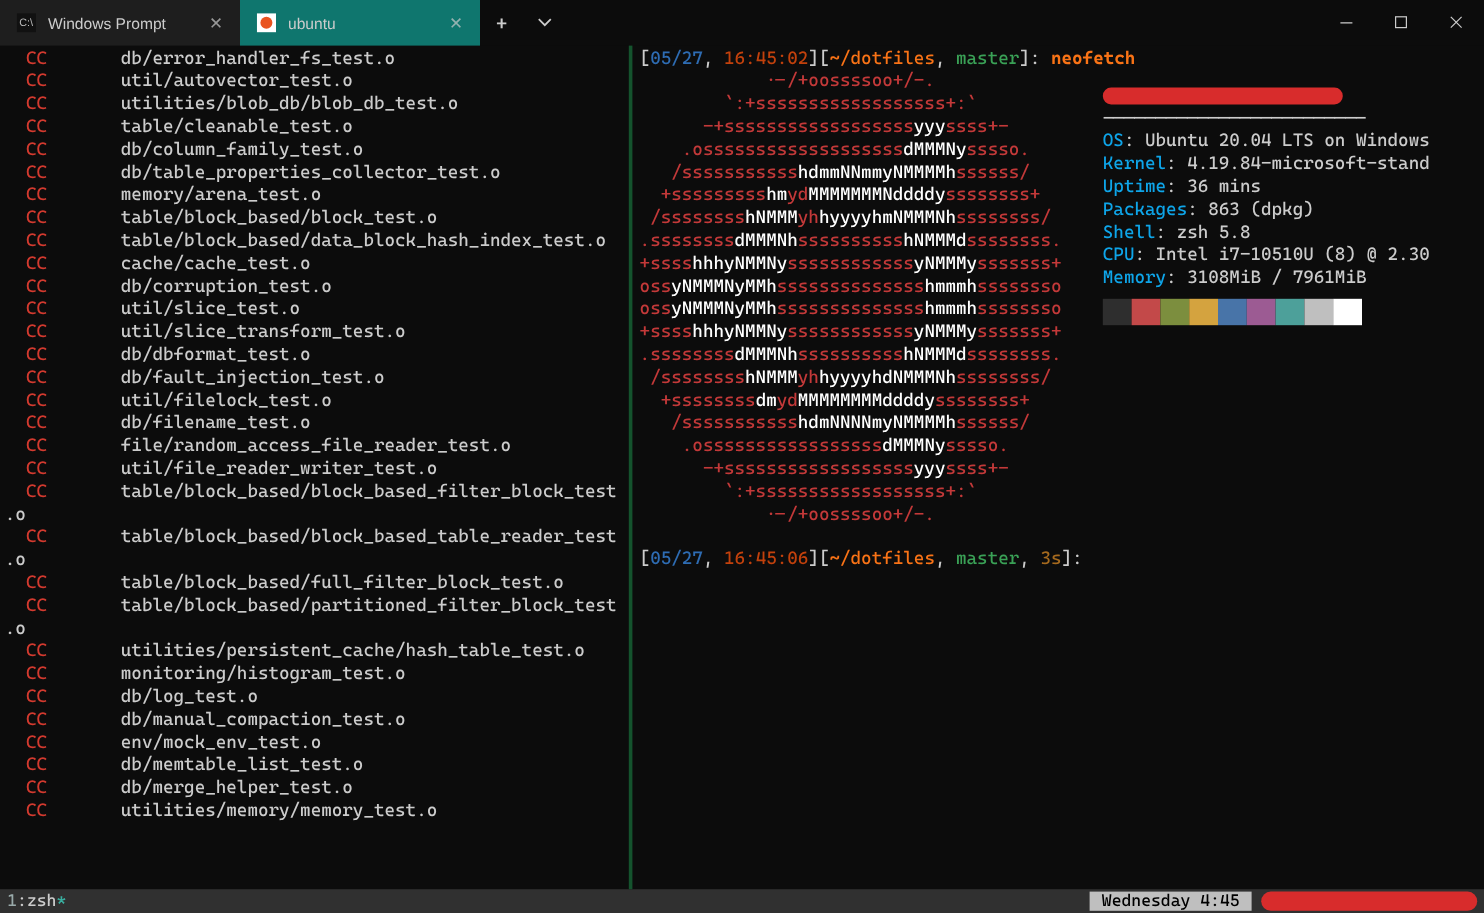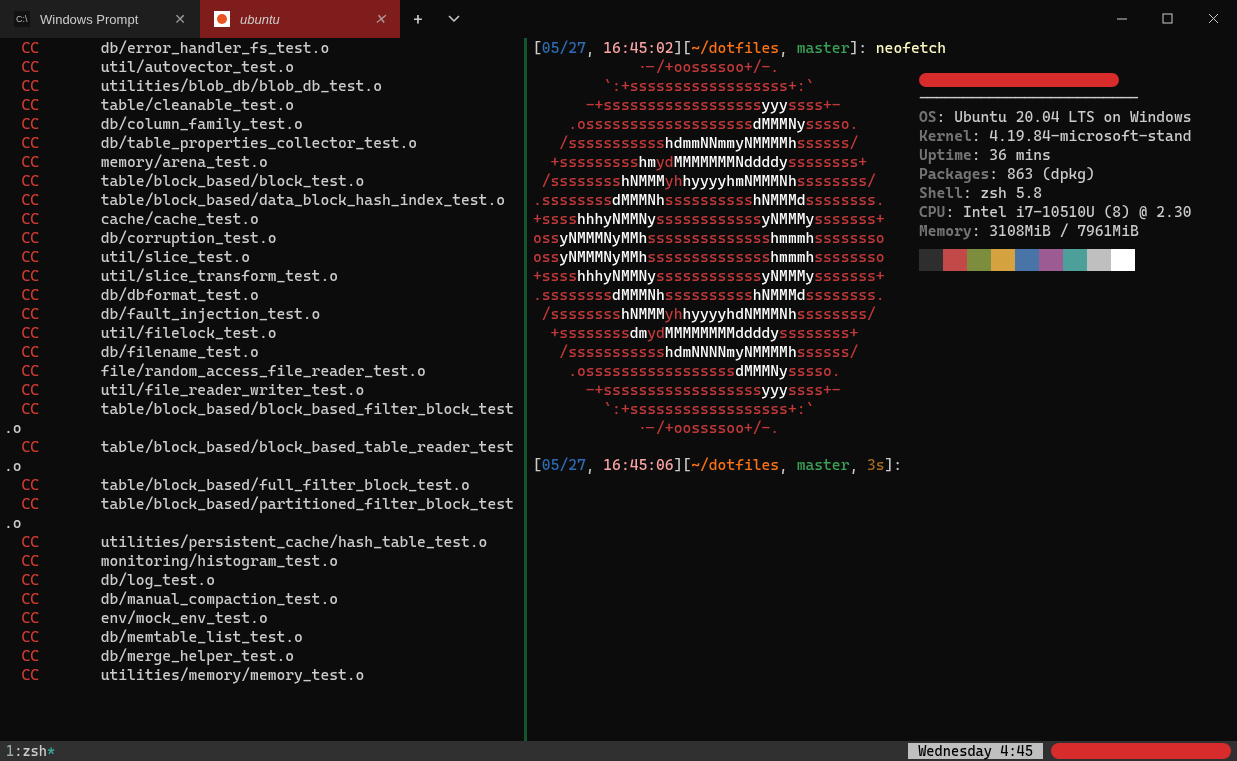--- a/index.html
+++ b/index.html
@@ -1,41 +1,41 @@
 <!DOCTYPE html>
 <html><head>
 <meta charset="utf-8">
 <style>
 * { margin:0; padding:0; box-sizing:border-box; }
 body { background:#0c0c0c; font-family:'Cascadia Code','Consolas',monospace; font-size:15px; color:#ccc; width:1237px; height:761px; overflow:hidden; }
 .titlebar { height:38px; background:#0c0c0c; display:flex; align-items:stretch; }
 .tab { display:flex; align-items:center; padding:0 14px; gap:10px; min-width:200px; position:relative; color:#ccc; font-size:13px; font-family:'Segoe UI',sans-serif; }
 .tab.inactive { background:#1e1e1e; }
-.tab.active { background:#7f1d1d;font-style:italic; }
+.tab.active { background:#0f766e; }
 .tab .close { margin-left:auto; font-size:14px; opacity:.7; }
 .tab-icon { width:16px; height:16px; display:inline-flex; align-items:center; justify-content:center; }
 .newtab,.dropdown { width:36px; display:flex; align-items:center; justify-content:center; color:#ccc; font-size:16px; }
 .winbtns { margin-left:auto; display:flex; }
 .wbtn { width:46px; display:flex; align-items:center; justify-content:center; color:#ccc; font-size:12px; }
 .term { display:flex; height:calc(100% - 38px - 20px); line-height:19px; }
 .pane { position:relative; overflow:hidden; padding:1px 4px; }
 .left { width:527px; border-right:3px solid #14532d; }
 .right { flex:1; padding-left:6px; }
 .cc-line { white-space:pre; color:#ccc; }
 .cc { color:#d33a2f; }
 .ps-br { color:#ccc; }
 .ps-date { color:#2e6cb3; }
-.ps-time { color:#fca5a5; }
+.ps-time { color:#c2410c; }
 .ps-path { color:#f97316; }
 .ps-branch { color:#3aa156; }
 .ps-dur { color:#a66a1e; }
-.ps-cmd { color:#fef9c3; }
+.ps-cmd { color:#f97316;font-weight:bold; }
 .dash { color:#ccc; }
 .info { position:absolute; left:392px; top:32px; }
-.info .lbl { color:#737373; font-weight:bold; }
+.info .lbl { color:#0ea5e9; font-weight:normal; }
 .info .val { color:#ccc;text-align:right; }
 .palette { display:flex; margin-top:8px; }
 .palette span { width:24px; height:22px; display:inline-block; }
 .logo { position:absolute; left:6px; top:20px; white-space:pre; }
 .logo .r { color:#c33939; }
 .logo .w { color:#ffffff; }
 .redact { display:inline-block; width:200px; height:14px; background:#d82c2c; border-radius:8px; vertical-align:middle; }
 .statusbar { height:20px; background:#303030; display:flex; align-items:center; font-size:14px; padding:0 6px; color:#ccc; }
 .sb-r { margin-left:auto; display:flex; align-items:flex-end; gap:8px; }
 .sb-date { background:#bfbfbf; color:#000; padding:0 10px; }

